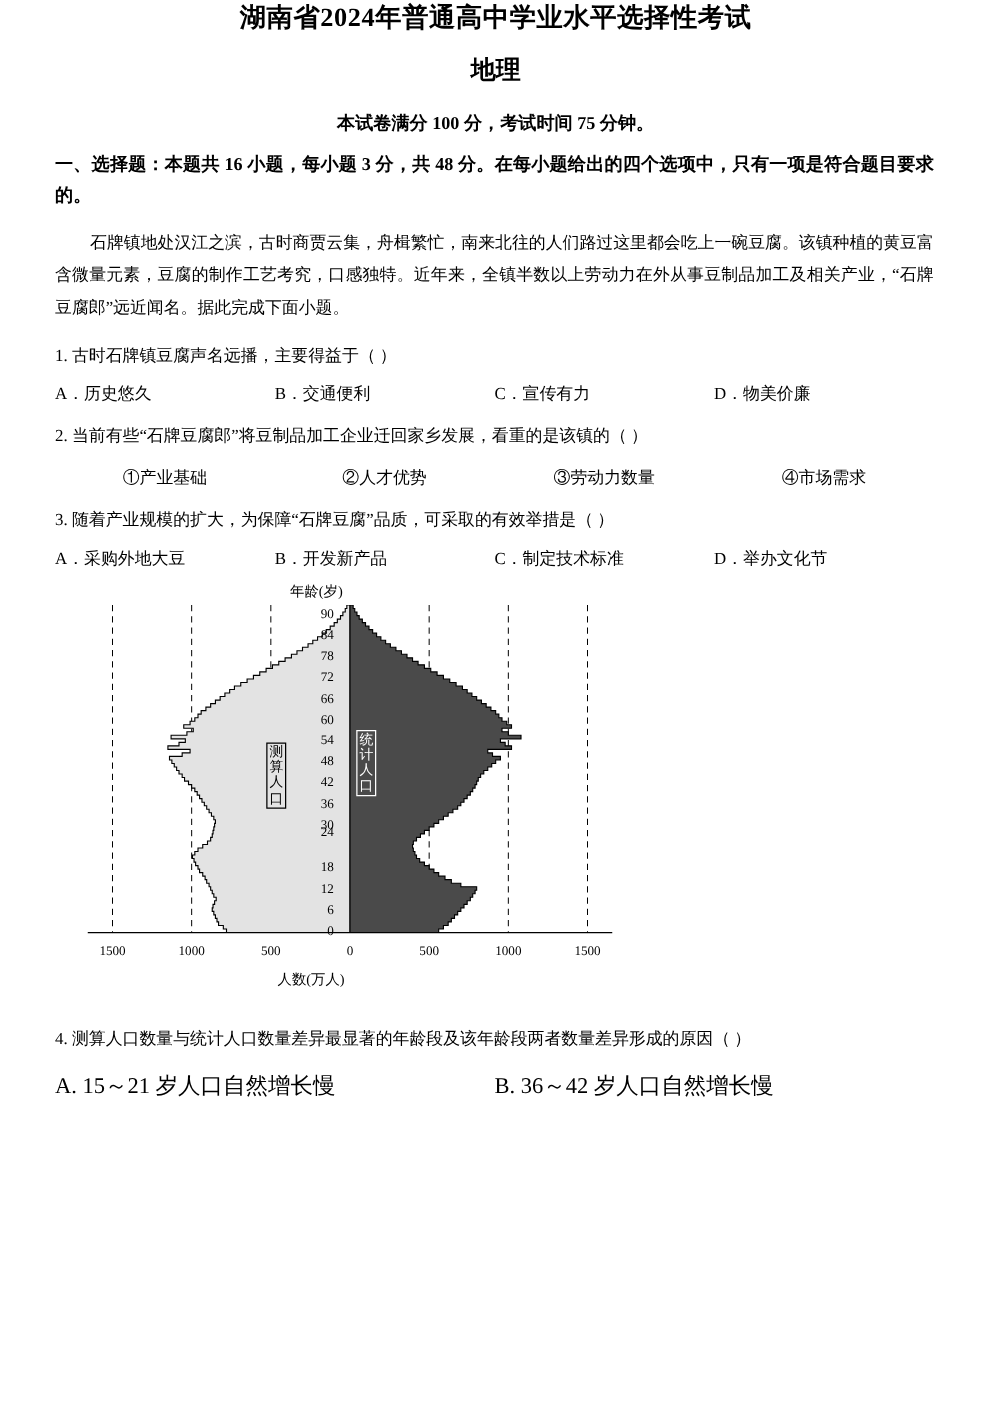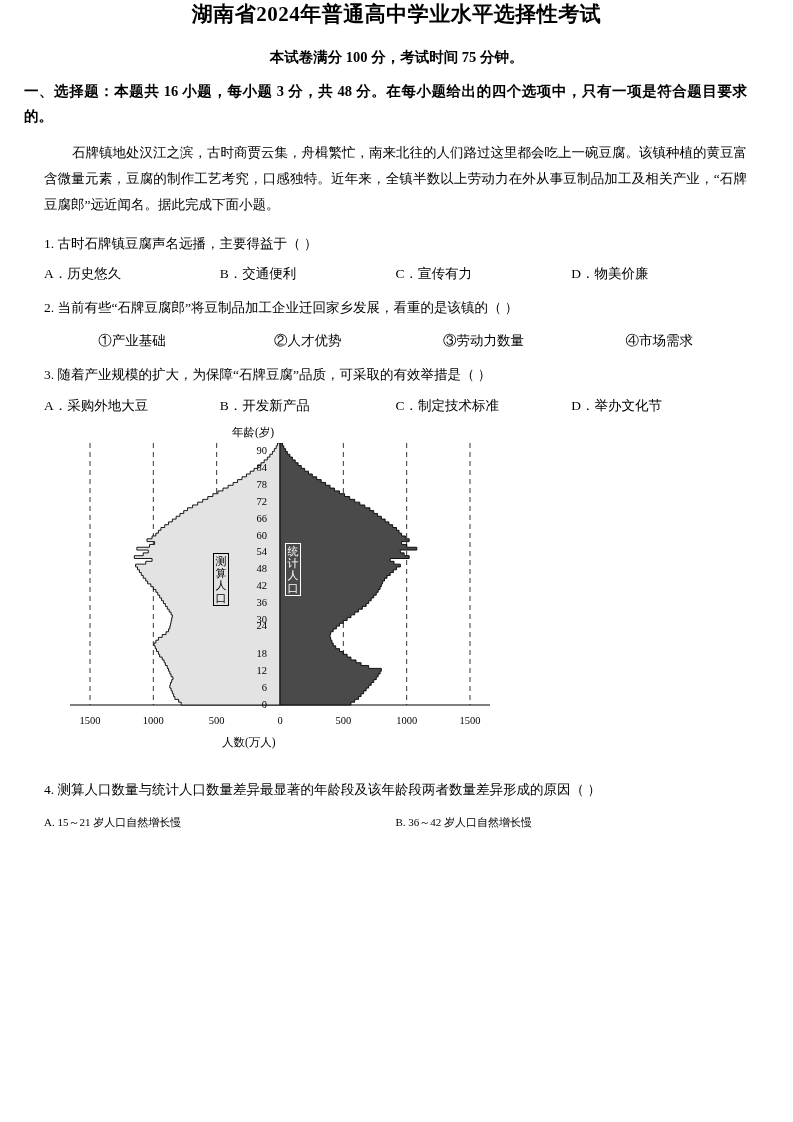--- a/index.html
+++ b/index.html
@@ -36,21 +36,21 @@
   .exam-info {
     text-align: center;
     font-weight: bold;
     font-size: 14.5px;
     margin-top: 20px;
   }
   .section-head {
     font-weight: bold;
     font-size: 14.5px;
     margin-top: 12px;
-    padding: 0 46px 0 24px;
+    padding: 0 46px 0 44px;
     line-height: 1.75;
     text-align: justify;
   }
   .para {
     font-size: 13.5px;
     line-height: 1.95;
     padding: 0 46px 0 44px;
     text-indent: 28px;
     text-align: justify;
     margin-top: 10px;
@@ -65,21 +65,21 @@
     display: flex;
     font-size: 13.5px;
     padding: 0 46px 0 44px;
     margin-top: 9px;
   }
   .opts > div {
     flex: 0 0 25%;
   }
   .opts2 {
     display: flex;
-    font-size: 11px;
+    font-size: 18px;
     padding: 0 46px 0 44px;
     margin-top: 13px;
   }
   .opts2 > div:first-child { flex: 0 0 50%; }
   .subopts {
     display: flex;
     font-size: 13.5px;
     padding: 0 46px 0 44px;
     margin-top: 11px;
   }
@@ -161,20 +161,21 @@
     padding: 0 46px 0 44px;
     margin-top: 14px;
   }
 </style>
 </head>
 <body>
 
 <div class="page">
 
   <div class="title">湖南省2024年普通高中学业水平选择性考试</div>
+  <div class="subject">地理</div>
   <div class="exam-info">本试卷满分 100 分，考试时间 75 分钟。</div>
 
   <div class="section-head">一、选择题：本题共 16 小题，每小题 3 分，共 48 分。在每小题给出的四个选项中，只有一项是符合题目要求的。</div>
 
   <div class="para">石牌镇地处汉江之滨，古时商贾云集，舟楫繁忙，南来北往的人们路过这里都会吃上一碗豆腐。该镇种植的黄豆富含微量元素，豆腐的制作工艺考究，口感独特。近年来，全镇半数以上劳动力在外从事豆制品加工及相关产业，“石牌豆腐郎”远近闻名。据此完成下面小题。</div>
 
   <div class="q">1. 古时石牌镇豆腐声名远播，主要得益于（    ）</div>
   <div class="opts">
     <div>A．历史悠久</div>
     <div>B．交通便利</div>

